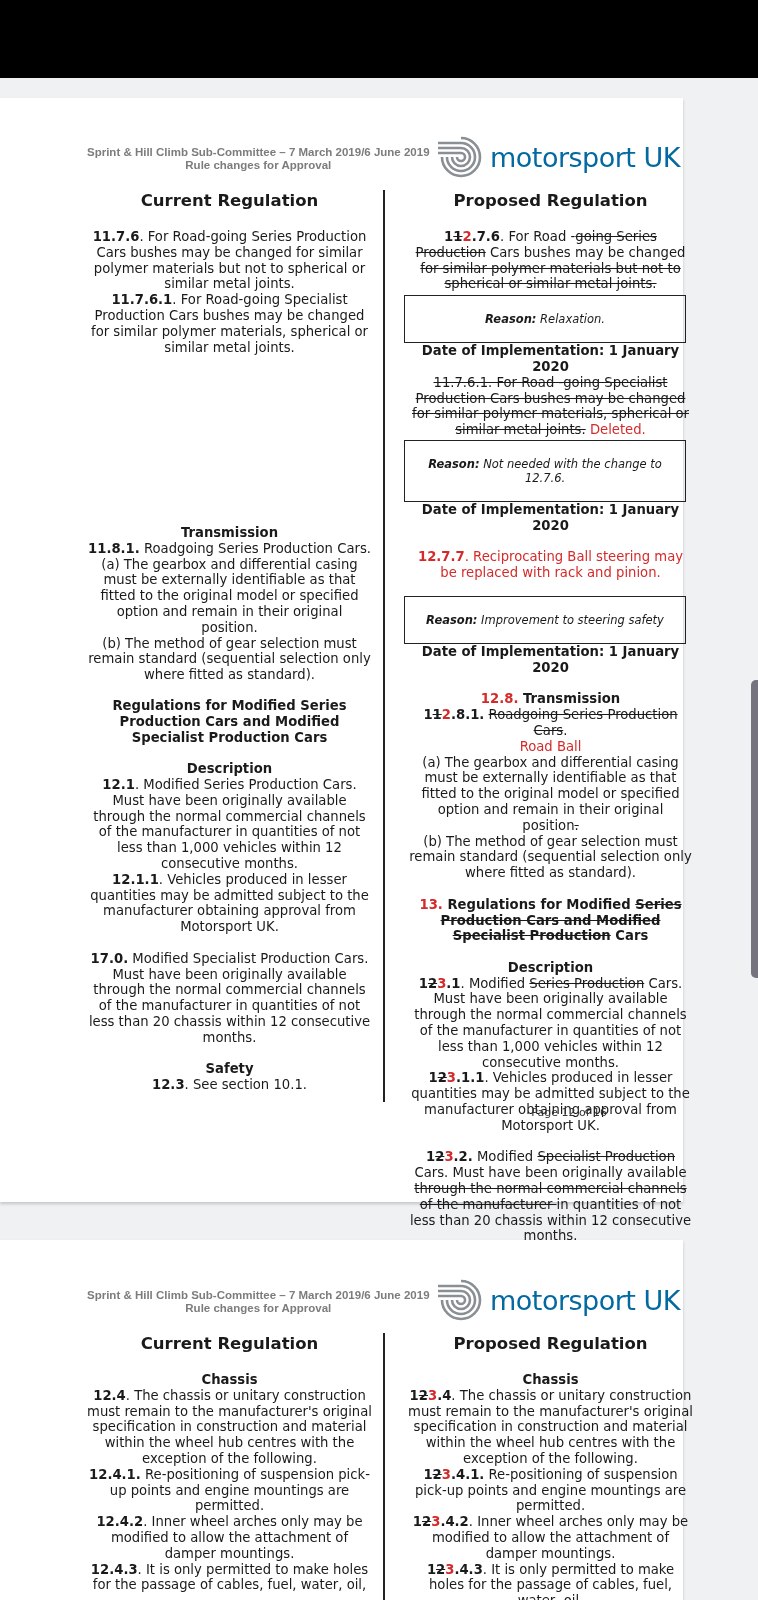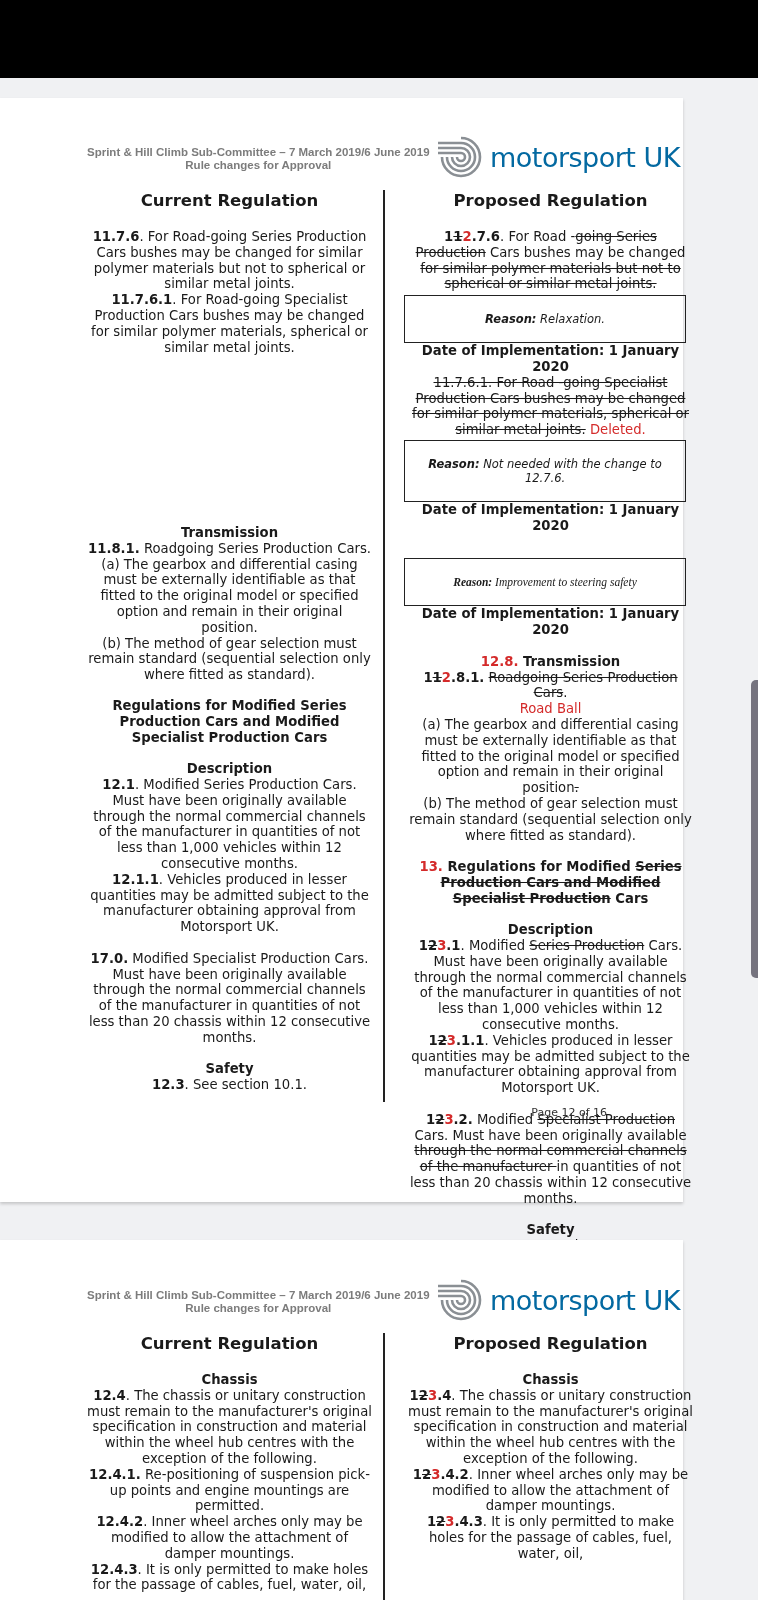--- a/index.html
+++ b/index.html
@@ -83,21 +83,22 @@
   <div class="col right" style="top:93px;">
     <div class="coltitle">Proposed Regulation</div>
     <div style="height:18px"></div>
     <div><span class="b"><span>1</span><span class="s">1</span><span class="red">2</span><span>.7.6</span></span><span>. For Road -</span><span class="s">going Series Production</span><span> Cars bushes may be changed </span><span class="s">for similar polymer materials but not to spherical or similar metal joints.</span></div>
     <div class="reason" style="margin-top:3px;"><span class="rl">Reason:</span><span> Relaxation.</span></div>
     <div class="doi">Date of Implementation: 1 January 2020</div>
     <div><span class="s">11.7.6.1. For Road -going Specialist Production Cars bushes may be changed for similar polymer materials, spherical or similar metal joints.</span><span class="red"> Deleted.</span></div>
     <div class="reason" style="margin-top:2px;"><span class="rl">Reason:</span><span> Not needed with the change to 12.7.6.</span></div>
     <div class="doi">Date of Implementation: 1 January 2020</div>
     <div class="gap"></div>
-    <div class="reason" style="margin-top:9px;font-family:Liberation Serif, serif;"><span class="rl">Reason:</span><span> Improvement to steering safety</span></div>
+    <div class="red"><span class="b">12.7.7</span><span>. Reciprocating Ball steering may be replaced with rack and pinion.</span></div>
+    <div class="reason" style="margin-top:15px;"><span class="rl">Reason:</span><span> Improvement to steering safety</span></div>
     <div class="doi">Date of Implementation: 1 January 2020</div>
     <div class="gap"></div>
     <div class="b"><span class="red">12.8.</span><span> Transmission</span></div>
     <div><span class="b"><span>1</span><span class="s">1</span><span class="red">2</span><span>.8.1.</span></span> <span class="s">Roadgoing Series Production Cars</span><span>.</span></div>
     <div class="red">Road Ball</div>
     <div><span>(a) The gearbox and differential casing must be externally identifiable as that fitted to the original model or specified option and remain in their original position</span><span class="s">.</span></div>
     <div>(b) The method of gear selection must remain standard (sequential selection only where fitted as standard).</div>
     <div class="gap"></div>
     <div class="b"><span class="red">13.</span><span> Regulations for Modified </span><span class="s">Series Production Cars and Modified Specialist Production</span><span> Cars</span></div>
     <div class="gap"></div>
@@ -143,18 +144,19 @@
     <div><span class="b">12.4.1.</span><span> Re-positioning of suspension pick-up points and engine mountings are permitted.</span></div>
     <div><span class="b">12.4.2</span><span>. Inner wheel arches only may be modified to allow the attachment of damper mountings.</span></div>
     <div><span class="b">12.4.3</span><span>. It is only permitted to make holes for the passage of cables, fuel, water, oil,</span></div>
   </div>
 
   <div class="col right" style="top:94px;">
     <div class="coltitle">Proposed Regulation</div>
     <div style="height:18px"></div>
     <div class="b">Chassis</div>
     <div><span class="b"><span>1</span><span class="s">2</span><span class="red">3</span><span>.4</span></span><span>. The chassis or unitary construction must remain to the manufacturer's original specification in construction and material within the wheel hub centres with the exception of the following.</span></div>
+    <div><span class="b"><span>1</span><span class="s">2</span><span class="red">3</span><span>.4.1.</span></span><span> Re-positioning of suspension pick-up points and engine mountings are permitted.</span></div>
     <div><span class="b"><span>1</span><span class="s">2</span><span class="red">3</span><span>.4.2</span></span><span>. Inner wheel arches only may be modified to allow the attachment of damper mountings.</span></div>
     <div><span class="b"><span>1</span><span class="s">2</span><span class="red">3</span><span>.4.3</span></span><span>. It is only permitted to make holes for the passage of cables, fuel, water, oil,</span></div>
   </div>
 </div>
 
 <div class="scrollthumb"></div>
 
 </body></html>

